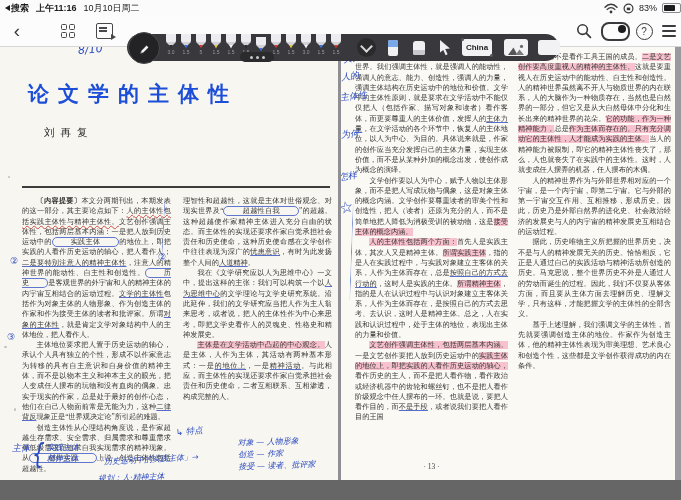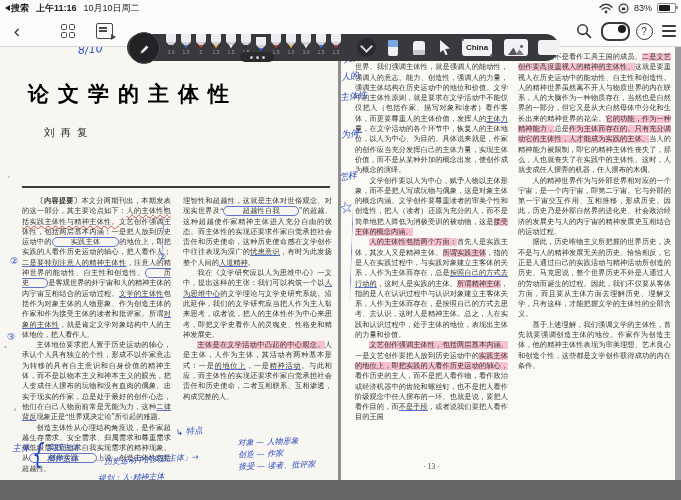--- a/index.html
+++ b/index.html
@@ -4,21 +4,21 @@
 <style>
   html,body{margin:0;padding:0;background:#666;}
   #app{position:relative;width:681px;height:480px;overflow:hidden;background:#8e8e93;
        font-family:"Liberation Serif",serif;-webkit-font-smoothing:antialiased;}
 
   
   #statusbar{position:absolute;left:0;top:0;width:681px;height:16px;background:#fbfbfb;
              display:flex;align-items:center;justify-content:space-between;
              font-family:"Liberation Sans",sans-serif;font-size:9px;color:#1c1c1e;z-index:30;}
   .sb-left{display:flex;align-items:center;gap:7px;padding-left:5px;}
-  .sb-right{display:flex;align-items:center;gap:5px;padding-right:5px;justify-content:flex-end;}
+  .sb-right{display:flex;align-items:center;gap:5px;justify-content:flex-end;}
   .sb-back{display:flex;align-items:center;gap:1px;font-weight:bold;}
   .sb-back .tri{width:0;height:0;border-top:3.5px solid transparent;border-bottom:3.5px solid transparent;
                 border-right:5px solid #1c1c1e;}
   .sb-time{font-weight:bold;}
   .battery{position:relative;width:17px;height:8px;border:1px solid #8a8a8e;border-radius:2px;}
   .battery .fill{position:absolute;left:1px;top:1px;bottom:1px;width:11px;background:#1c1c1e;border-radius:1px;}
   .battery .nub{position:absolute;right:-3px;top:2px;width:2px;height:3px;background:#8a8a8e;border-radius:0 1px 1px 0;}
 
   
   #toolbar{position:absolute;left:0;top:16px;width:681px;height:30px;background:#fcfcfc;
@@ -86,21 +86,21 @@
   .menu-ic{display:flex;flex-direction:column;gap:3px;}
   .menu-ic i{width:14px;height:2px;background:#3a3a3c;border-radius:1px;}
 
   
   .page{position:absolute;top:46px;height:454px;overflow:hidden;}
   #page-left{left:0;width:338px;background:#f8f6f0;}
   #page-right{left:341px;width:334px;background:#faf9f4;}
   #page-gap{position:absolute;left:338px;top:46px;width:3px;height:454px;background:#8e8e93;}
   #page-edge{position:absolute;left:675px;top:46px;width:6px;height:454px;background:#9a9a9e;}
 
-  .title{position:absolute;left:28px;top:34px;font-size:21px;font-weight:bold;letter-spacing:9px;color:#000000;}
+  .title{position:absolute;left:28px;top:34px;font-size:21px;font-weight:bold;letter-spacing:9px;color:#1d4ed8;}
   .author{position:absolute;left:44px;top:80px;font-size:10.5px;letter-spacing:6px;color:#2a2a2a;}
   .rule{position:absolute;left:22px;top:140px;width:308px;height:2px;background:#3c3c3c;}
 
   .cols{position:absolute;display:flex;}
   #cols-left{left:22px;top:150px;width:310px;gap:12px;height:276px;overflow:hidden;}
   #cols-left .col{width:149px;}
   #cols-right{left:14px;top:6px;width:316px;gap:10px;height:406px;overflow:hidden;}
   #cols-right .col{width:153px;}
   .col{font-size:7.2px;line-height:10.3px;text-align:justify;color:#353535;overflow:hidden;}
   .para{margin:0;text-indent:2em;}

